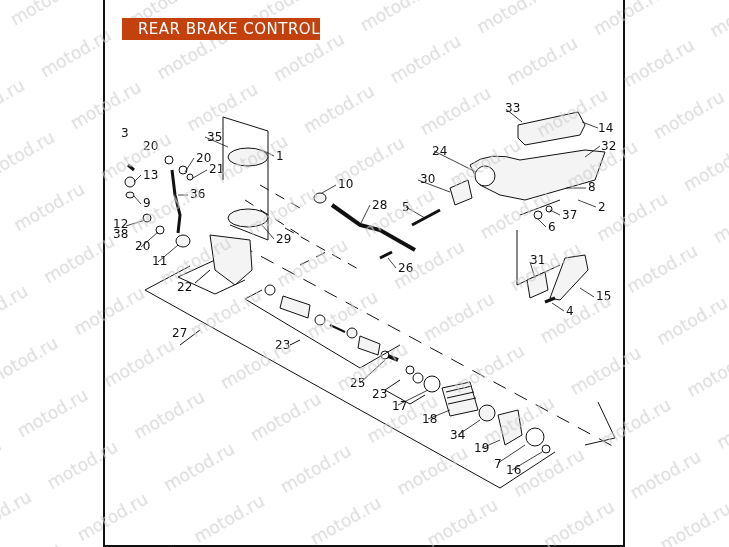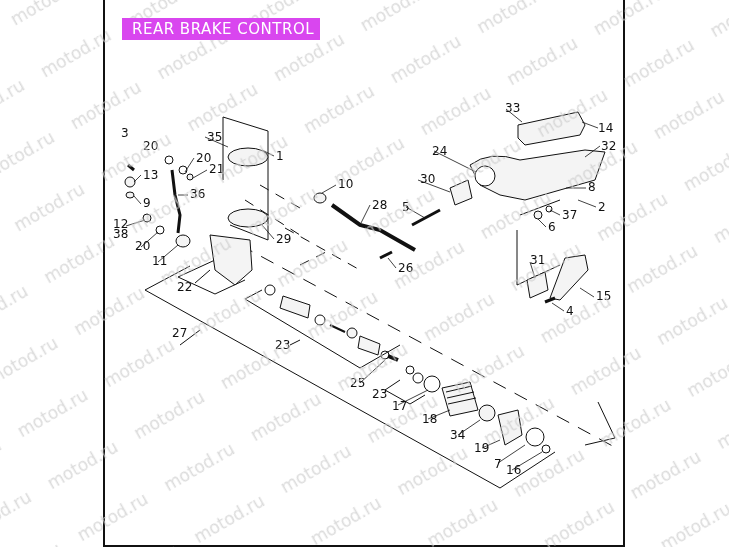--- a/index.html
+++ b/index.html
@@ -1,19 +1,19 @@
 <!DOCTYPE html>
 <html><head>
 <meta charset="utf-8">
 <style>
   html,body{margin:0;padding:0;background:#ffffff;}
   body{width:729px;height:547px;position:relative;overflow:hidden;font-family:"DejaVu Sans",sans-serif;}
   .wm{position:absolute;left:0;top:0;width:729px;height:547px;pointer-events:none;z-index:3;}
   .frame{position:absolute;left:103px;top:-2px;width:518px;height:545px;border:2px solid #111;background:#fff;z-index:1;}
-  .title{position:absolute;left:122px;top:18px;width:198px;height:22px;background:#d946ef;color:#fff;font-size:15px;line-height:22px;padding-left:10px;box-sizing:border-box;letter-spacing:0.5px;z-index:4;font-family:"DejaVu Sans",sans-serif;}
+  .title{position:absolute;left:122px;top:18px;width:198px;height:22px;background:#c2410c;color:#fff;font-size:15px;line-height:22px;padding-left:10px;box-sizing:border-box;letter-spacing:0.5px;z-index:4;font-family:"DejaVu Sans",sans-serif;text-align:right;}
   svg.dg{position:absolute;left:0;top:0;z-index:2;}
   .lbl{font-family:"DejaVu Sans",sans-serif;font-size:12px;fill:#111;}
 </style>
 </head>
 <body>
 
 <div class="frame"></div>
 <div class="title">REAR BRAKE CONTROL</div>
 
 <svg class="dg" width="729" height="547" viewBox="0 0 729 547">

